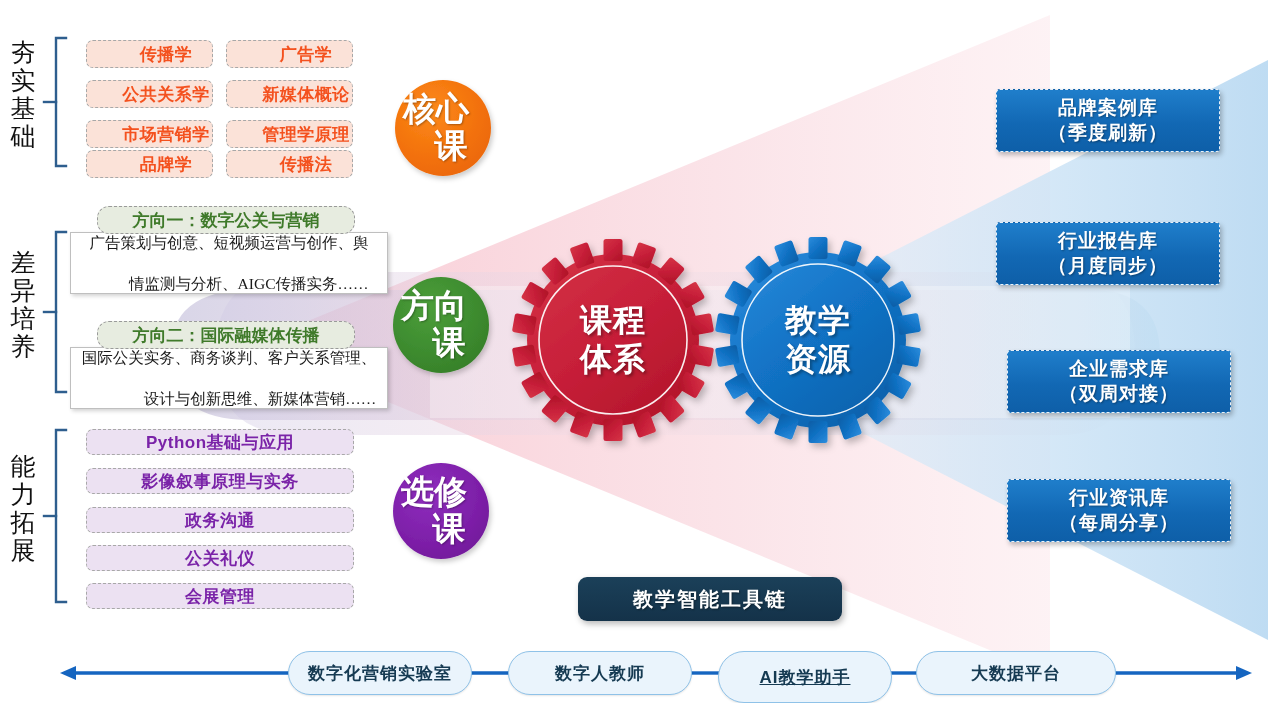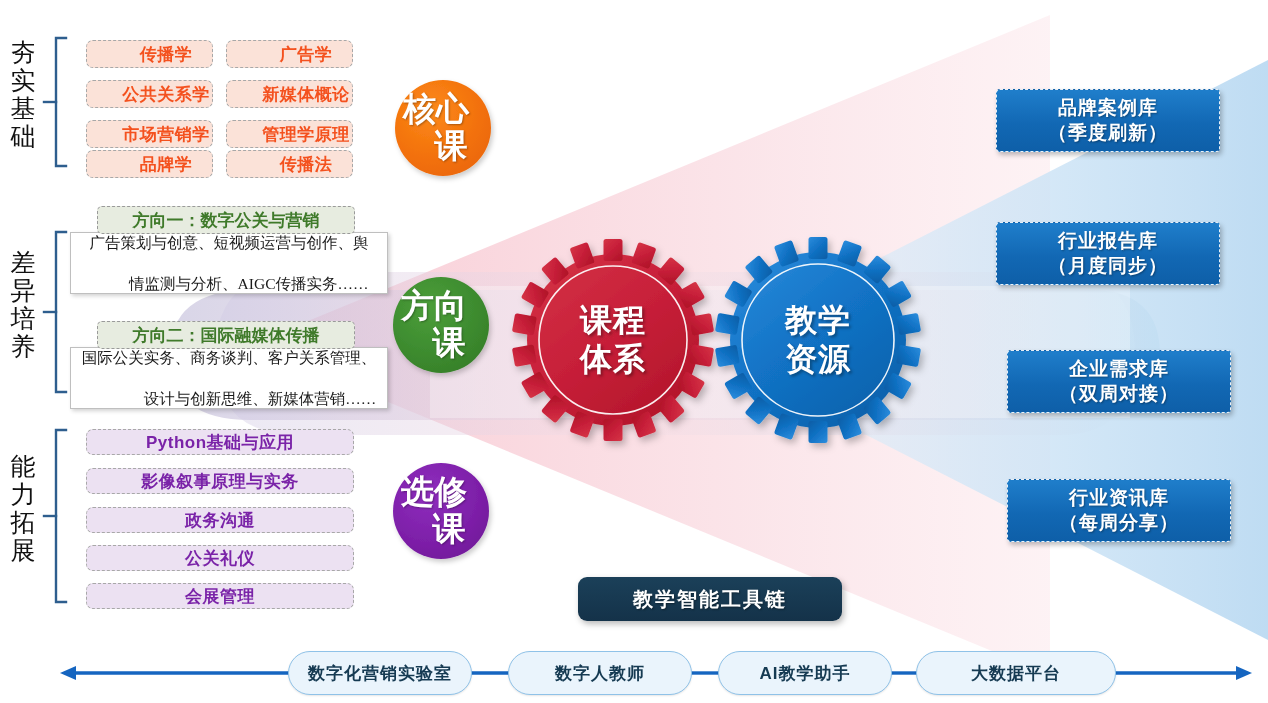--- a/index.html
+++ b/index.html
@@ -73,21 +73,21 @@
     line-height:1.35;
     color:#1a1a1a;
     text-align:right;
   }
   .dir-head{
     position:absolute;
     z-index:7;
     box-sizing:border-box;
     background:#e7ece0;
     border:1.5px dashed #9a9a9a;
-    border-radius:5px;
+    border-radius:12px;
     display:flex;align-items:center;justify-content:center;
     color:#3f7a2a;
     font-weight:bold;
     font-size:17px;
     white-space:nowrap;
   }
 
   
   .badge{
     position:absolute;
@@ -406,16 +406,16 @@
   </div>
   <div class="res-box" style="left:1007px;top:479px;width:224px;height:63px;">
     <span>行业资讯库</span>
     <span>（每周分享）</span>
   </div>
 
   <div class="toolchain" style="left:578px;top:577px;width:264px;height:44px;">教学智能工具链</div>
 
   <div class="pill" style="left:288px;top:651px;width:184px;height:44px;">数字化营销实验室</div>
   <div class="pill" style="left:508px;top:651px;width:184px;height:44px;">数字人教师</div>
-  <div class="pill" style="left:718px;top:651px;width:174px;height:44px;">AI教学助手</div>
+  <div class="pill" style="left:718px;top:651px;width:174px;height:52px;text-decoration:underline;">AI教学助手</div>
   <div class="pill" style="left:916px;top:651px;width:200px;height:44px;">大数据平台</div>
 
 </div>
 
 </body></html>

